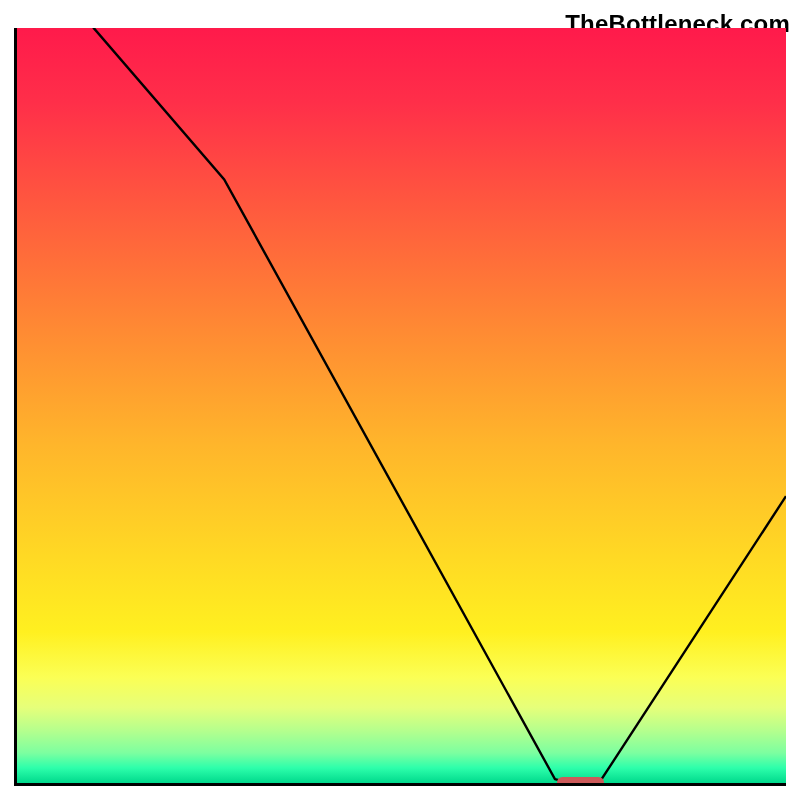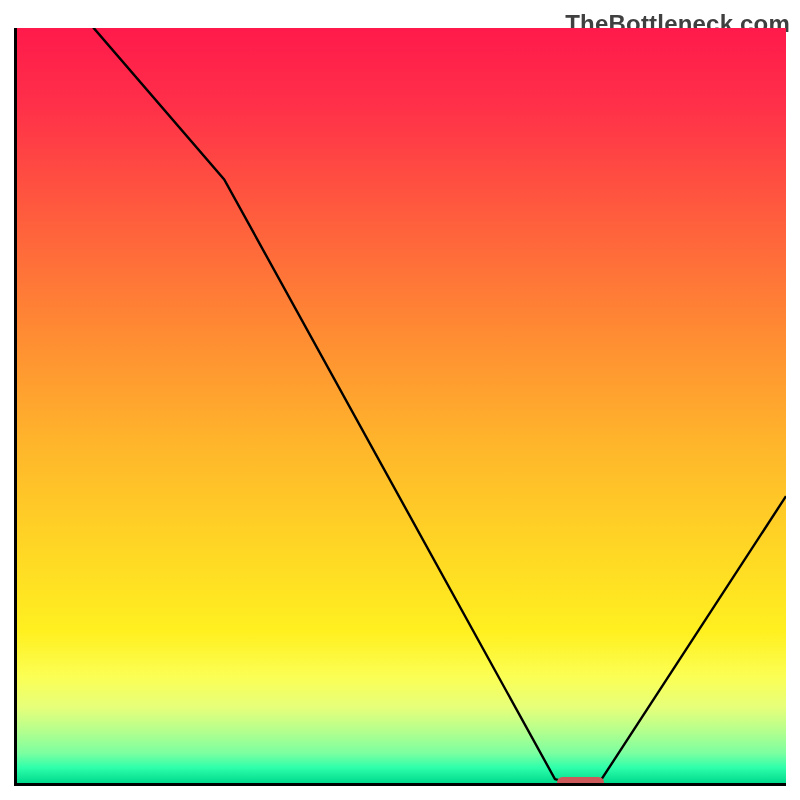--- a/index.html
+++ b/index.html
@@ -14,21 +14,21 @@
     position: relative;
     width: 800px;
     height: 800px;
   }
   .watermark {
     position: absolute;
     top: 10px;
     right: 10px;
     font-size: 24px;
     font-weight: 600;
-    color: #404040;
+    color: #000000;
     letter-spacing: 0.2px;
   }
   .plot-area {
     position: absolute;
     left: 14px;
     top: 28px;
     width: 772px;
     height: 758px;
     border-left: 3px solid #000;
     border-bottom: 3px solid #000;

